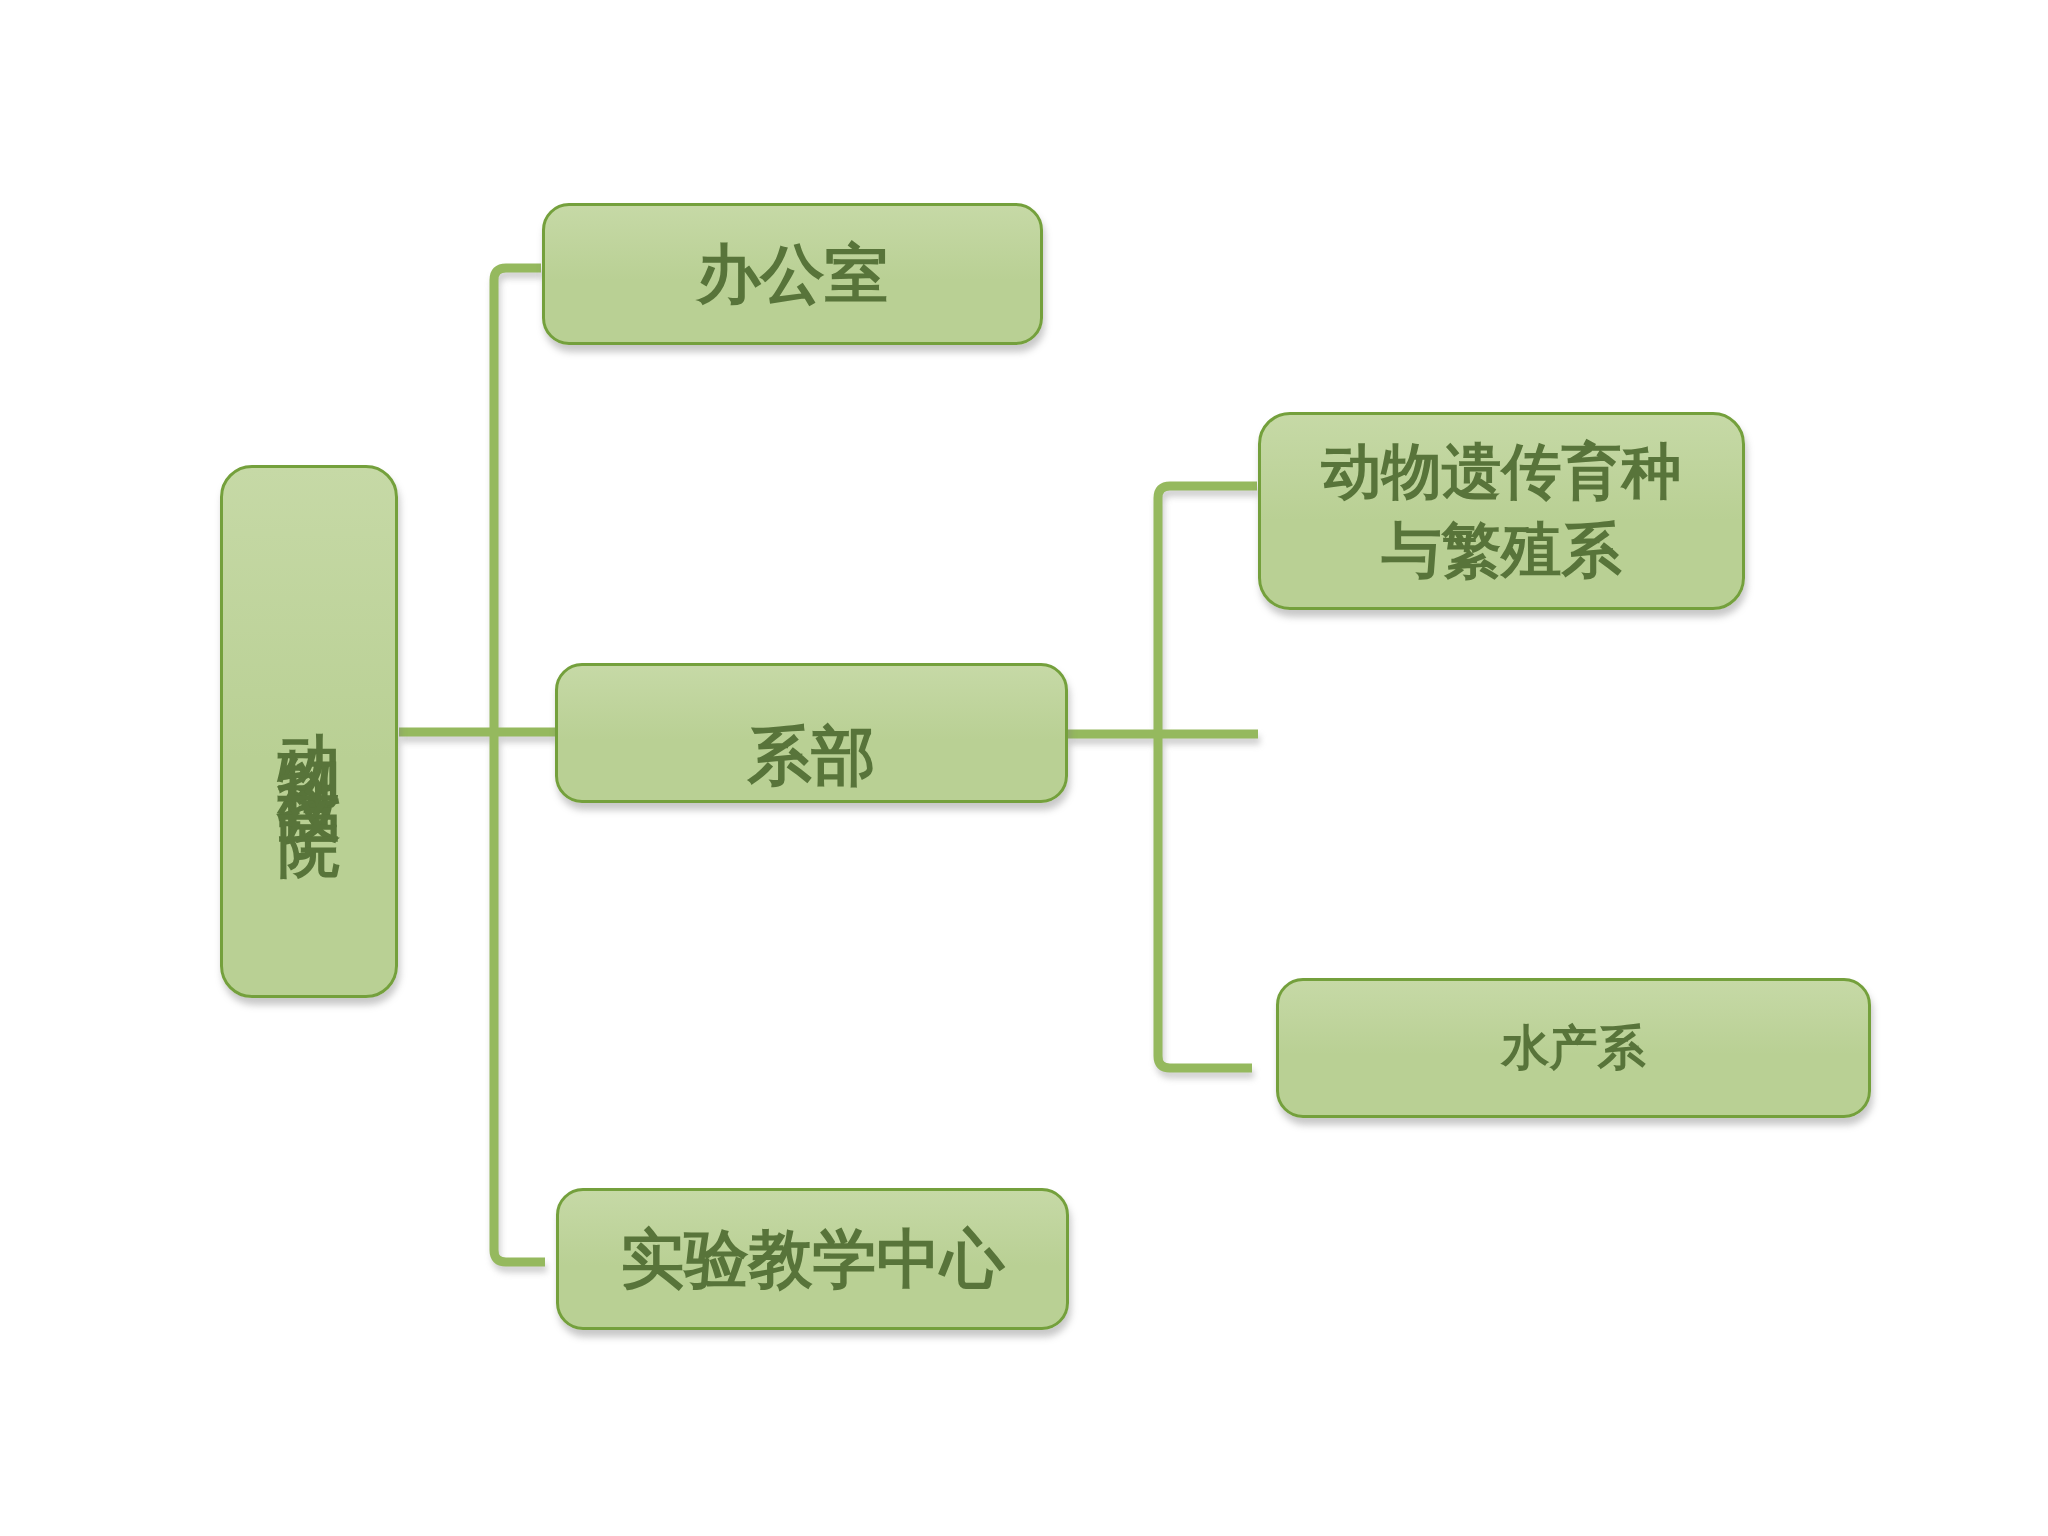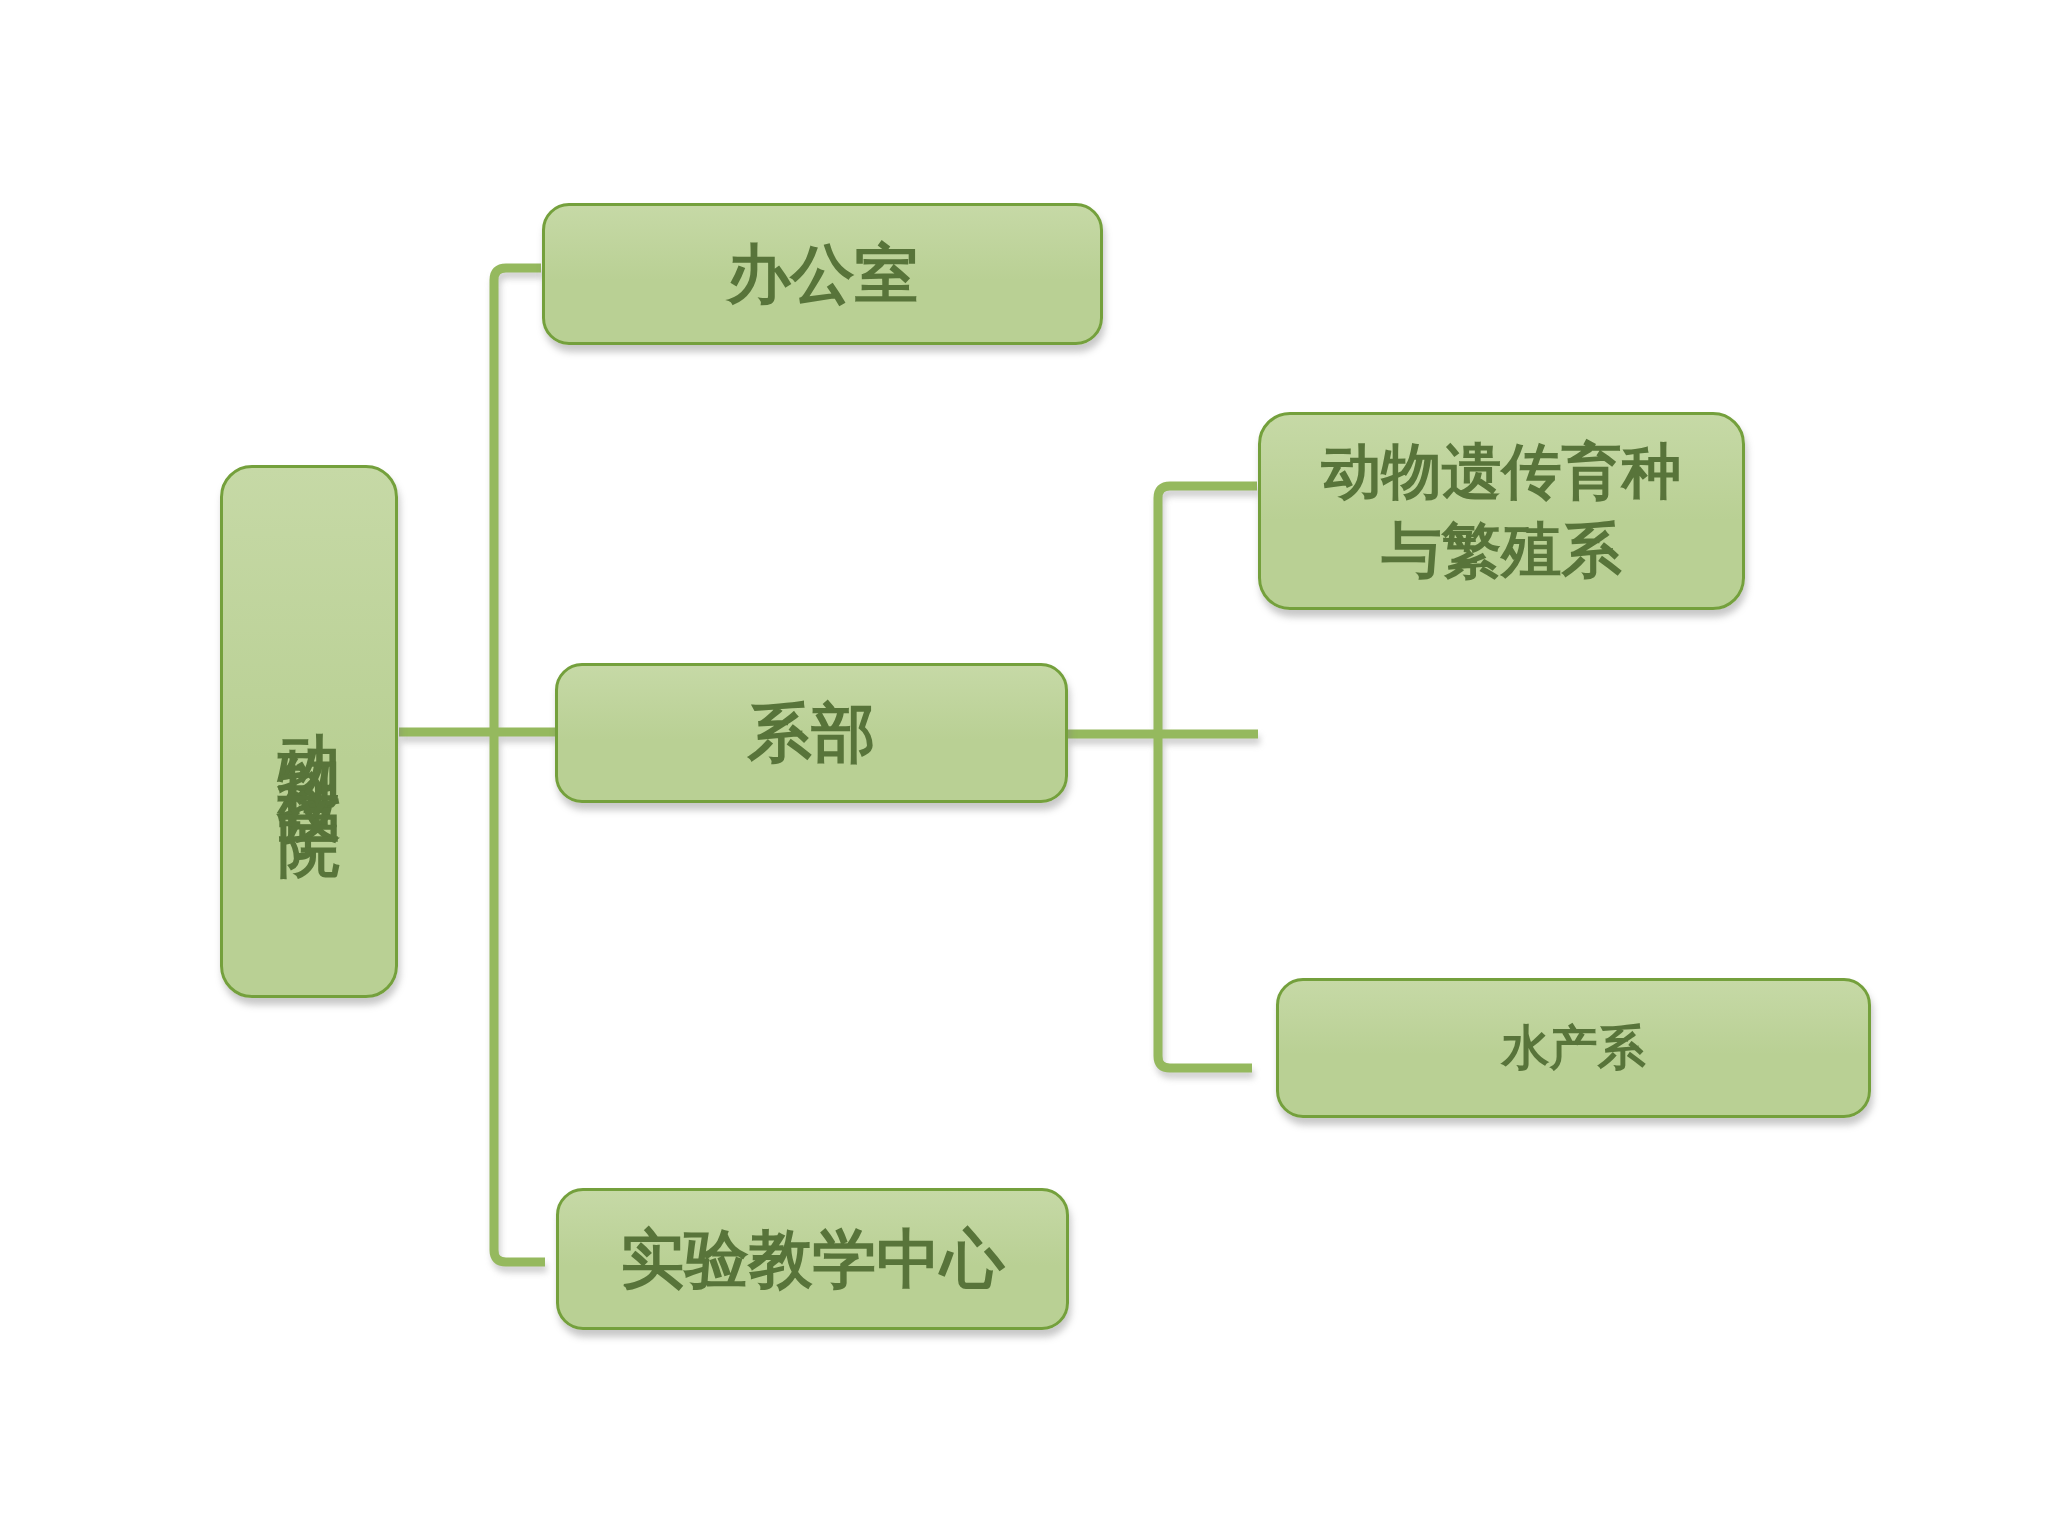--- a/index.html
+++ b/index.html
@@ -57,29 +57,30 @@
   }
   .root-label {
     writing-mode: vertical-lr;
     text-orientation: upright;
     letter-spacing: 16px;
     line-height: 178px;
   }
 
   .node-office {
     left: 542px; top: 203px;
-    width: 561px; height: 142px;
+    width: 501px; height: 142px;
     border-radius: 27px;
     font-size: 64px;
   }
   .node-dept {
     left: 555px; top: 663px;
     width: 513px; height: 140px;
     border-radius: 27px;
     font-size: 64px;
+    align-items: flex-end;
   }
   .node-expcenter {
     left: 556px; top: 1188px;
     width: 513px; height: 142px;
     border-radius: 27px;
     font-size: 64px;
   }
 
   .node-genetics {
     left: 1258px; top: 412px;

